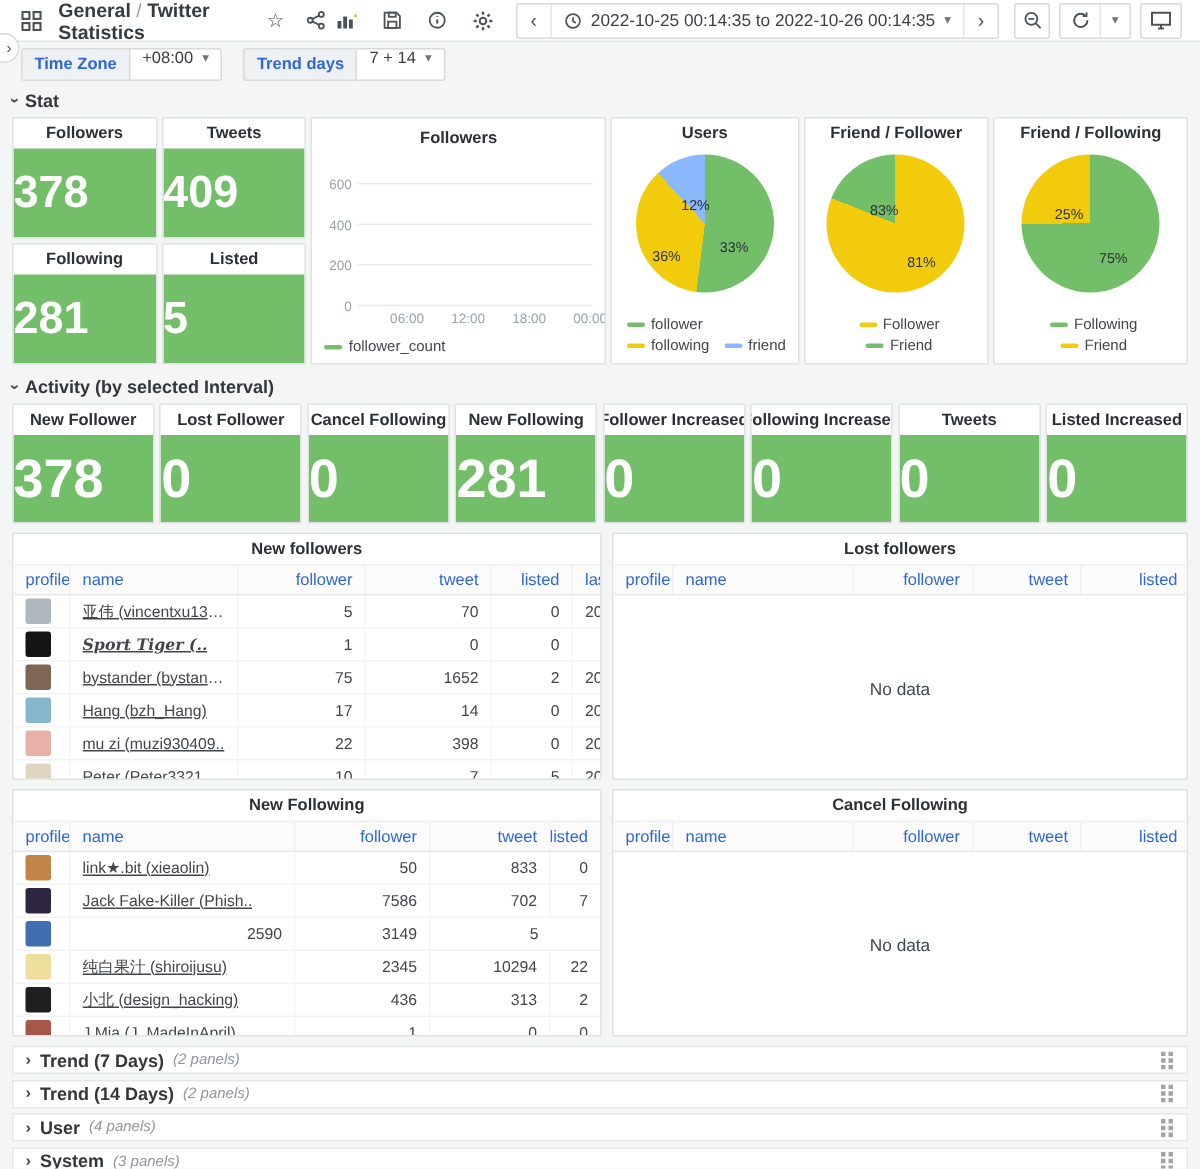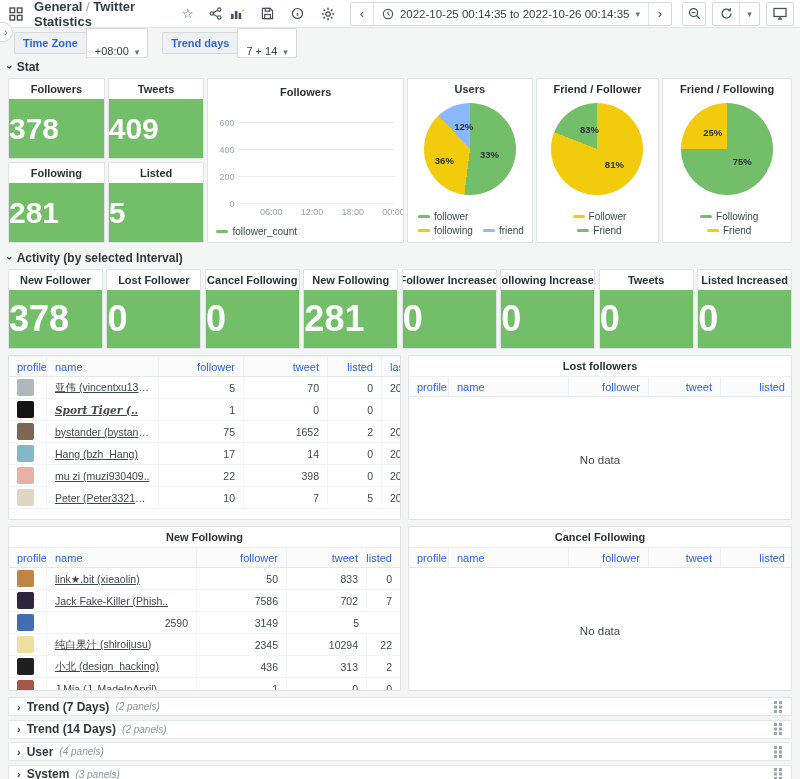--- a/index.html
+++ b/index.html
@@ -3,21 +3,21 @@
 <meta charset="utf-8">
 <style>
   * { margin:0; padding:0; box-sizing:border-box; }
   html,body { width:800px; height:779px; overflow:hidden;
     font-family:"Liberation Sans","DejaVu Sans",sans-serif;
     background:#f4f5f5; color:#41464c; }
   svg { display:block; }
 
   
   .topbar { height:28px; background:#ffffff; border-bottom:1px solid #e3e6e6;
-    display:flex; align-items:center; justify-content:space-between; padding:0 6px; }
+    display:flex; align-items:center; justify-content:space-between; padding:0 12px; }
   .tb-left { display:flex; align-items:center; gap:8px; }
   .crumb { font-size:13px; font-weight:bold; color:#343b42; }
   .crumb-sep { color:#9aa0a6; font-weight:normal; }
   .tb-right { display:flex; align-items:center; gap:6px; }
   .icon-btn { width:24px; height:22px; display:flex; align-items:center; justify-content:center;
     border-radius:2px; cursor:pointer; color:#4a5158; }
   .star-glyph { font-size:13px; color:#4a5158; }
   .tp-group { display:flex; align-items:stretch; border:1px solid #d8dada; border-radius:2px;
     background:#fff; height:24px; margin:0 4px; }
   .tp-btn { width:22px; display:flex; align-items:center; justify-content:center;
@@ -28,21 +28,21 @@
   .caret { font-size:9px; color:#6c737a; }
   .btn-box { border:1px solid #d8dada; border-radius:2px; background:#fff; height:24px; }
 
   
   .submenu { background:#f4f5f5; padding:4px 0 3px 14px; display:flex; gap:14px; height:28px; position:relative; }
   .var-group { display:flex; align-items:center; }
   .var-label { font-size:11px; font-weight:bold; color:#2e66d6; background:#eef1f4;
     border:1px solid #d8dada; border-right:none; border-radius:2px 0 0 2px; height:22px;
     display:flex; align-items:center; padding:0 8px; }
   .var-value { font-size:11px; color:#3a4046; background:#fff; border:1px solid #d8dada;
-    border-radius:0 2px 2px 0; height:30px; display:flex; align-items:flex-end; gap:6px;
+    border-radius:0 2px 2px 0; height:22px; display:flex; align-items:flex-start; gap:6px;
     padding:0 8px; cursor:pointer; }
   .side-tab { position:absolute; left:0; top:-6px; width:13px; height:20px; background:#fff;
     border:1px solid #d8dada; border-left:none; border-radius:0 10px 10px 0; font-size:10px;
     color:#4a5158; display:flex; align-items:center; justify-content:center; cursor:pointer; }
 
   
   .dash { padding:0 8px; }
   .row-head { display:flex; align-items:center; gap:5px; height:16px; margin:3px 0 3px 0; cursor:pointer; }
   .row-head .chev { font-size:11px; color:#41464c; display:inline-block; transform:rotate(90deg); font-weight:bold; }
   .row-title { font-size:12px; font-weight:bold; color:#32373c; }
@@ -71,21 +71,21 @@
   .xtick { position:absolute; top:100%; margin-top:3px; transform:translateX(-50%);
     font-size:9px; color:#9aa1a8; white-space:nowrap; }
   .legend { position:absolute; left:8px; bottom:5px; display:flex; align-items:center; gap:4px; cursor:pointer; }
   .dash-swatch { width:12px; height:3px; border-radius:2px; }
   .legend-label { font-size:10px; color:#41464c; }
 
   
   .pie-panel { height:165px; }
   .pie-wrap { position:absolute; top:24px; left:0; right:0; display:flex; justify-content:center; }
   .pie { width:92px; height:92px; border-radius:50%; position:relative; }
-  .pct { position:absolute; font-size:9.5px; font-weight:bold; color:#2b3036; }
+  .pct { position:absolute; font-size:9.5px; font-weight:normal; color:#2b3036;margin-top:11px; }
   .pie-legend { position:absolute; left:10px; right:6px; bottom:6px; display:flex; flex-wrap:wrap;
     column-gap:10px; row-gap:3px; }
   .pie-legend.centered { justify-content:center; }
   .leg-item { display:flex; align-items:center; gap:4px; cursor:pointer; }
   .leg-item span { font-size:10px; color:#41464c; }
 
   
   .actrow { display:flex; gap:3.6px; margin-top:3px; }
   .actrow .panel { width:95.8px; height:80px; }
 
@@ -414,20 +414,21 @@
     <div class="panel">
       <div class="p-title">Listed Increased</div>
       <div class="stat-body" style="background: rgb(115, 191, 105);">
           <span class="stat-num act-num">0</span>
         </div>
     </div>
   </div>
 
   <div class="tablerow">
     <div class="panel tbl-panel tbl-left">
+      <div class="p-title">New followers</div>
       <div class="thead cols-l">
         <div>profile</div>
         <div>name</div>
         <div class="num">follower</div>
         <div class="num">tweet</div>
         <div class="num">listed</div>
         <div>last</div>
       </div>
       <div class="trow cols-l">
         <div>

